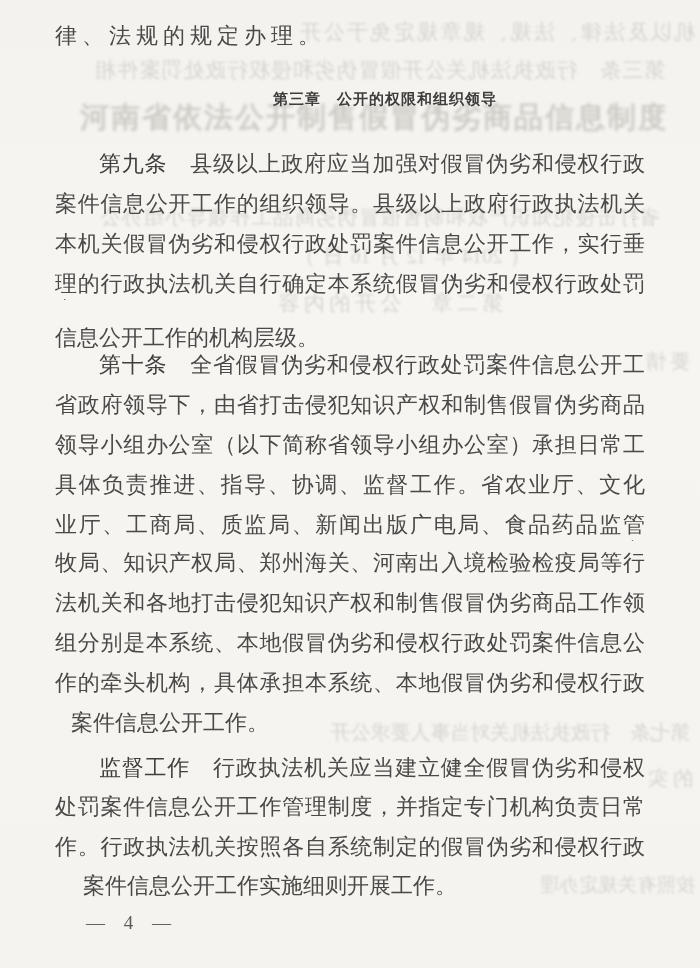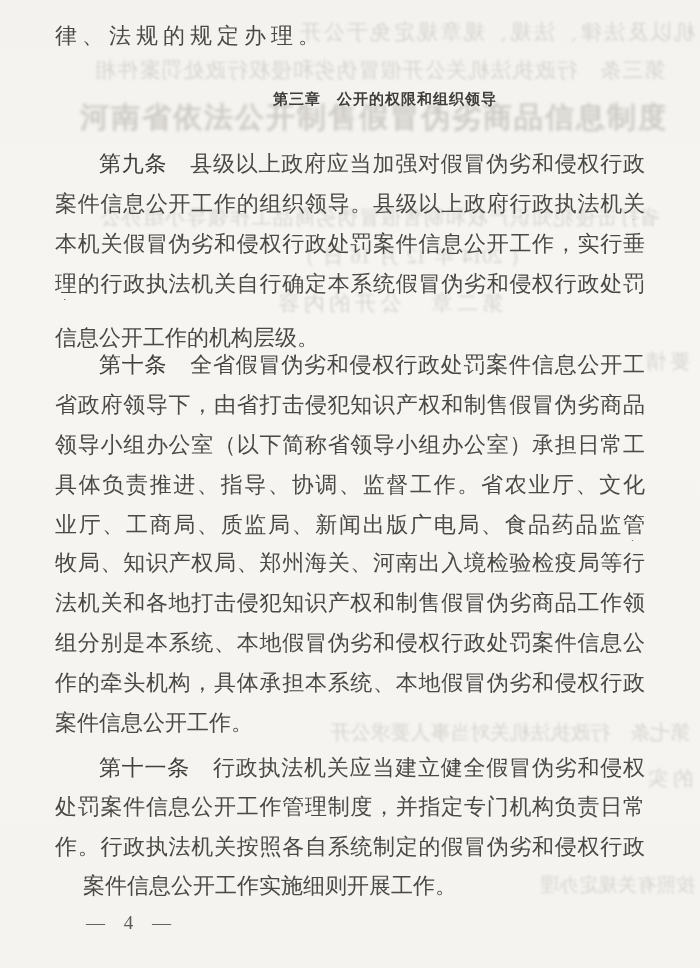--- a/index.html
+++ b/index.html
@@ -99,22 +99,22 @@
 
   <div class="line first" style="top:351px;"><span class="lead">第十条</span><span>　全省假冒伪劣和侵权行政处罚案件信息公开工作在</span></div>
   <div class="line" style="top:391px;">省政府领导下，由省打击侵犯知识产权和制售假冒伪劣商品工作</div>
   <div class="line" style="top:431px;">领导小组办公室（以下简称省领导小组办公室）承担日常工作，</div>
   <div class="line" style="top:471px;">具体负责推进、指导、协调、监督工作。省农业厅、文化厅、林</div>
   <div class="line" style="top:511px;">业厅、工商局、质监局、新闻出版广电局、食品药品监管局、畜</div>
   <div class="line" style="top:549px;">牧局、知识产权局、郑州海关、河南出入境检验检疫局等行政执</div>
   <div class="line" style="top:589px;">法机关和各地打击侵犯知识产权和制售假冒伪劣商品工作领导小</div>
   <div class="line" style="top:629px;">组分别是本系统、本地假冒伪劣和侵权行政处罚案件信息公开工</div>
   <div class="line" style="top:669px;">作的牵头机构，具体承担本系统、本地假冒伪劣和侵权行政处罚</div>
-  <div class="line end" style="top:709px;">案件信息公开工作。</div>
+  <div class="line end" style="top:709px;margin-left:16px;">案件信息公开工作。</div>
 
-  <div class="line first" style="top:754px;"><span class="lead">第十一条</span><span>　行政执法机关应当建立健全假冒伪劣和侵权行政</span></div>
+  <div class="line first" style="top:754px;"><span class="lead">监督工作</span><span>　行政执法机关应当建立健全假冒伪劣和侵权行政</span></div>
   <div class="line" style="top:793px;">处罚案件信息公开工作管理制度，并指定专门机构负责日常工</div>
   <div class="line" style="top:833px;">作。行政执法机关按照各自系统制定的假冒伪劣和侵权行政处罚</div>
   <div class="line end" style="top:872px;margin-left:28px;">案件信息公开工作实施细则开展工作。</div>
 
   <div class="pagenum">— 4 —</div>
 
 </div>
 
 </body></html>

